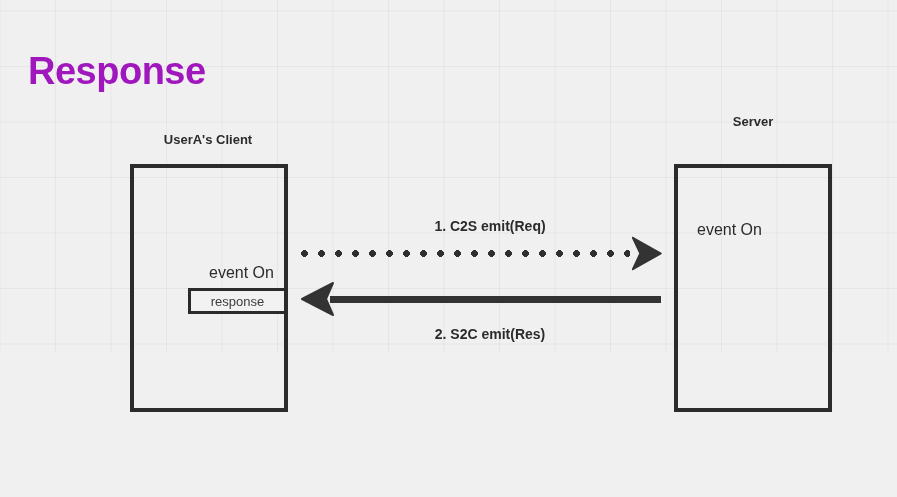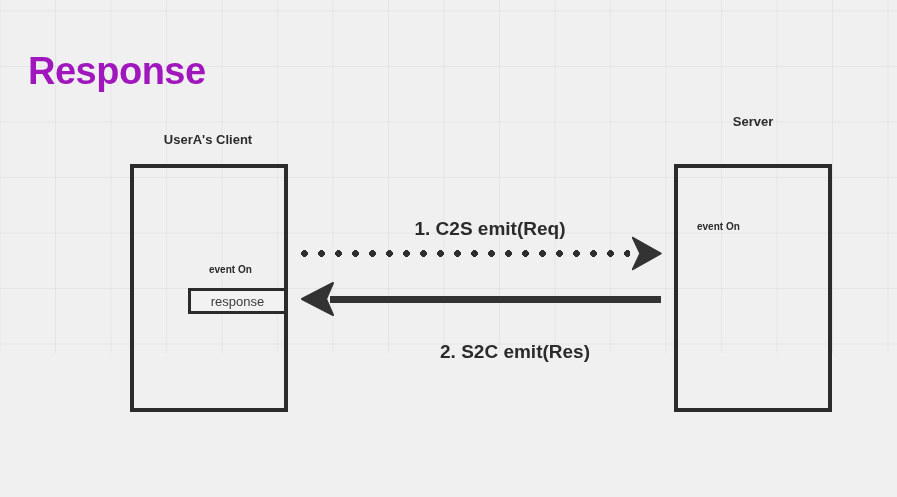--- a/index.html
+++ b/index.html
@@ -74,22 +74,22 @@
   #server-box {
     left: 674px;
     top: 164px;
     width: 158px;
     height: 248px;
   }
 
   
   .handler-label {
     position: absolute;
-    font-size: 10px;
-    font-weight: bold;
+    font-size: 16px;
+    font-weight: normal;
     color: #2b2b2b;
     white-space: nowrap;
   }
   #client-handler-label {
     left: 209px;
     top: 264px;
   }
   #server-handler-label {
     left: 697px;
     top: 221px;
@@ -116,36 +116,35 @@
   #server-handler-box {
     left: 674px;
     top: 244px;
     width: 101px;
     height: 26px;
   }
 
   
   .msg-label {
     position: absolute;
-    font-size: 19px;
+    font-size: 14px;
     font-weight: bold;
     color: #2b2b2b;
     white-space: nowrap;
     text-align: center;
   }
   #msg1-label {
     left: 390px;
     top: 218px;
     width: 200px;
   }
   #msg2-label {
     left: 390px;
-    top: 341px;
-    width: 200px;
-    text-align: right;
+    top: 326px;
+    width: 200px;
   }
 
   
   #msg1-line {
     position: absolute;
     left: 296px;
     top: 250px;
     width: 334px;
     height: 7px;
     background-image: radial-gradient(circle closest-side, #2f2f2f 100%, transparent 100%);

